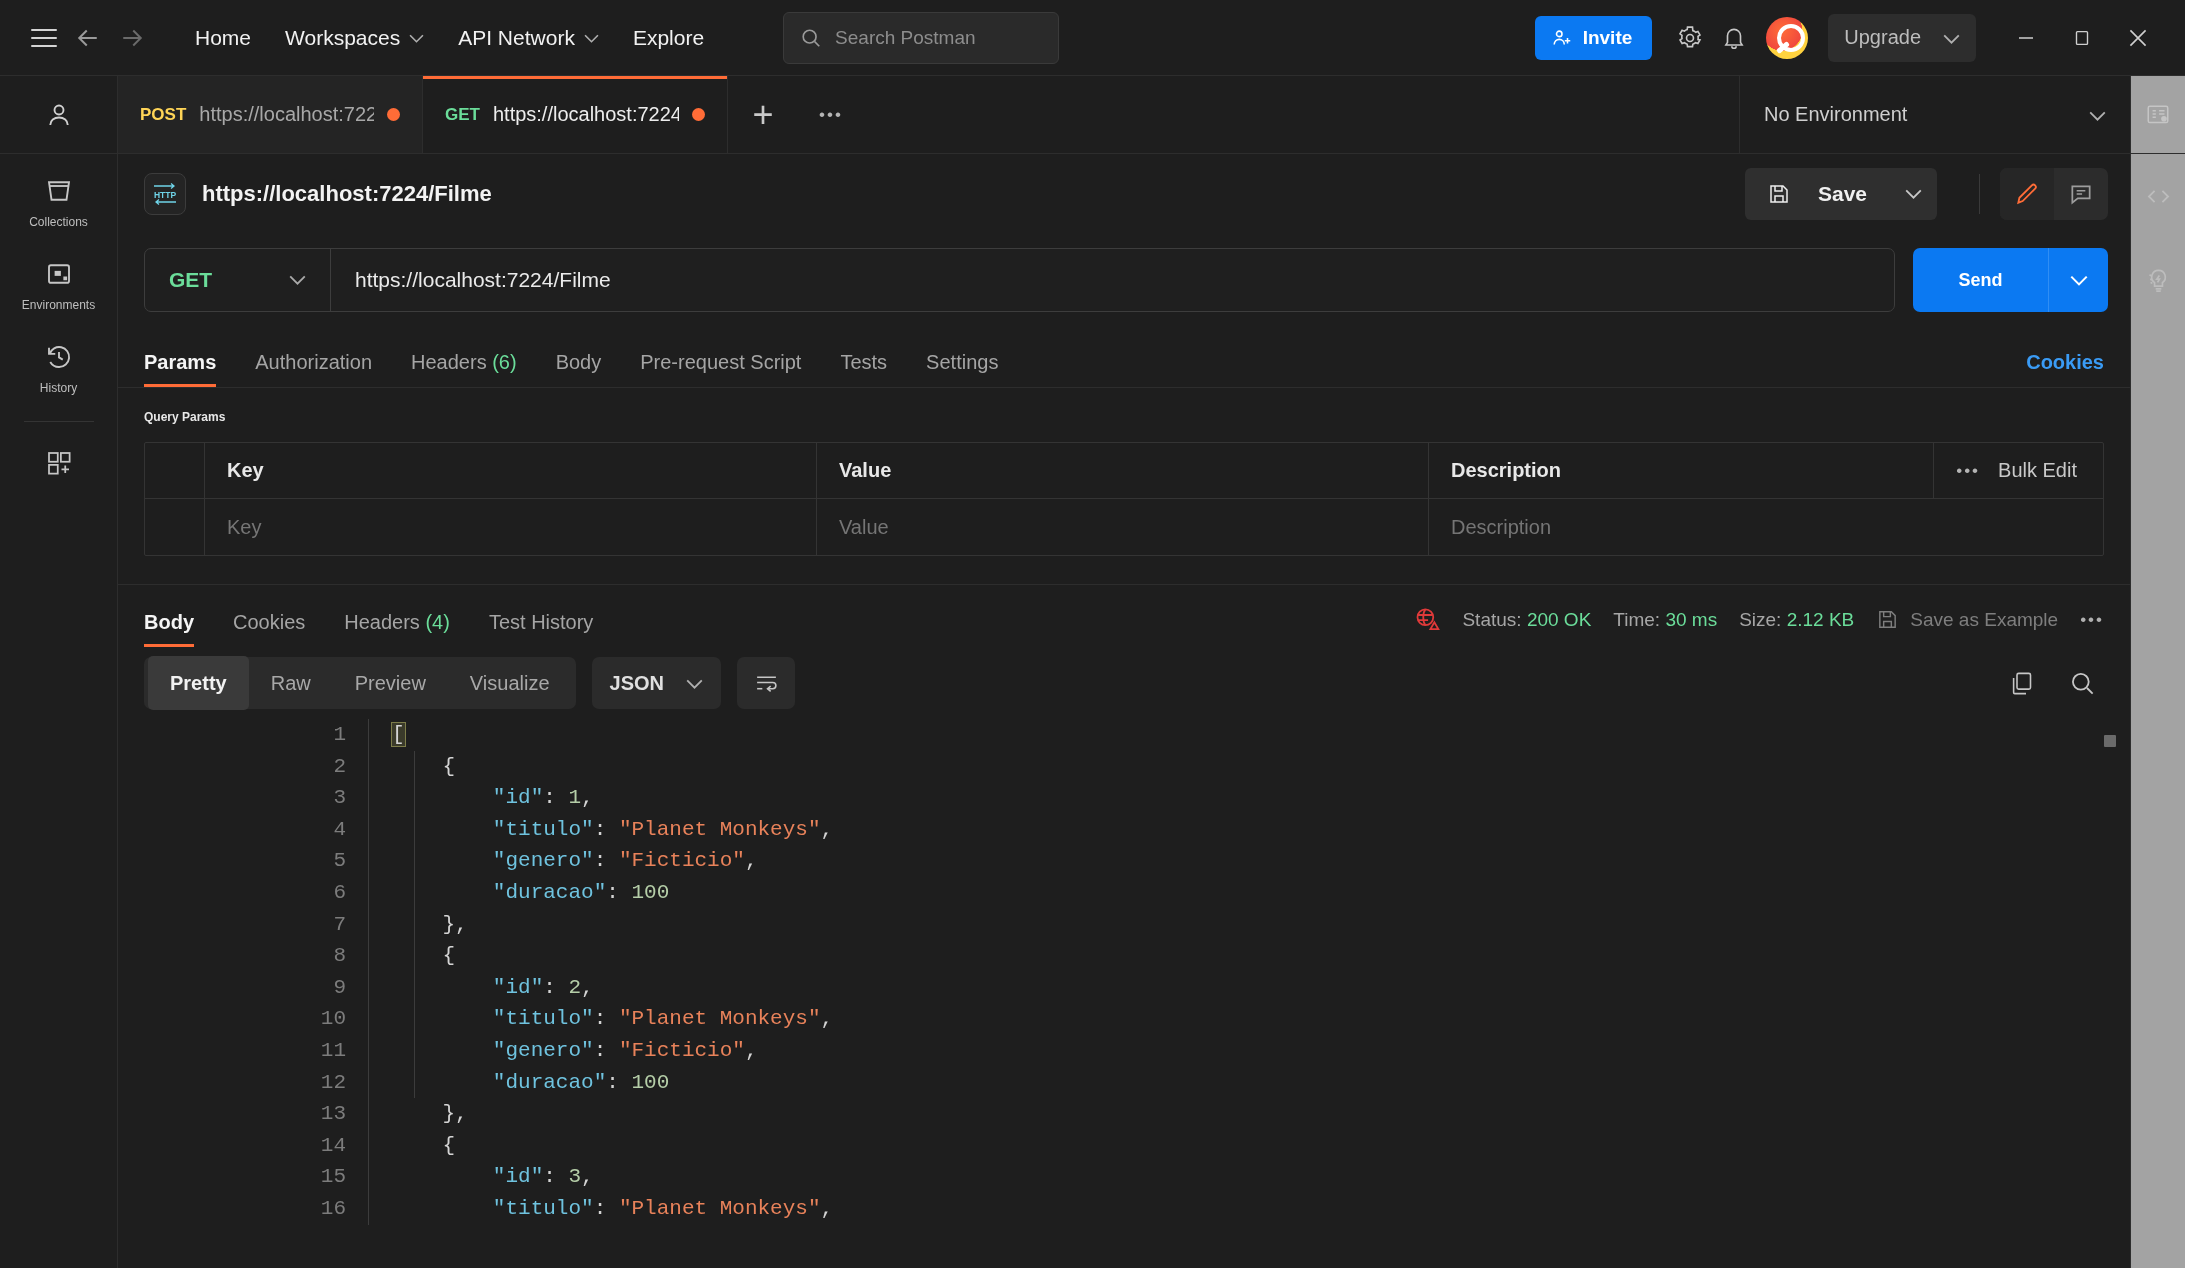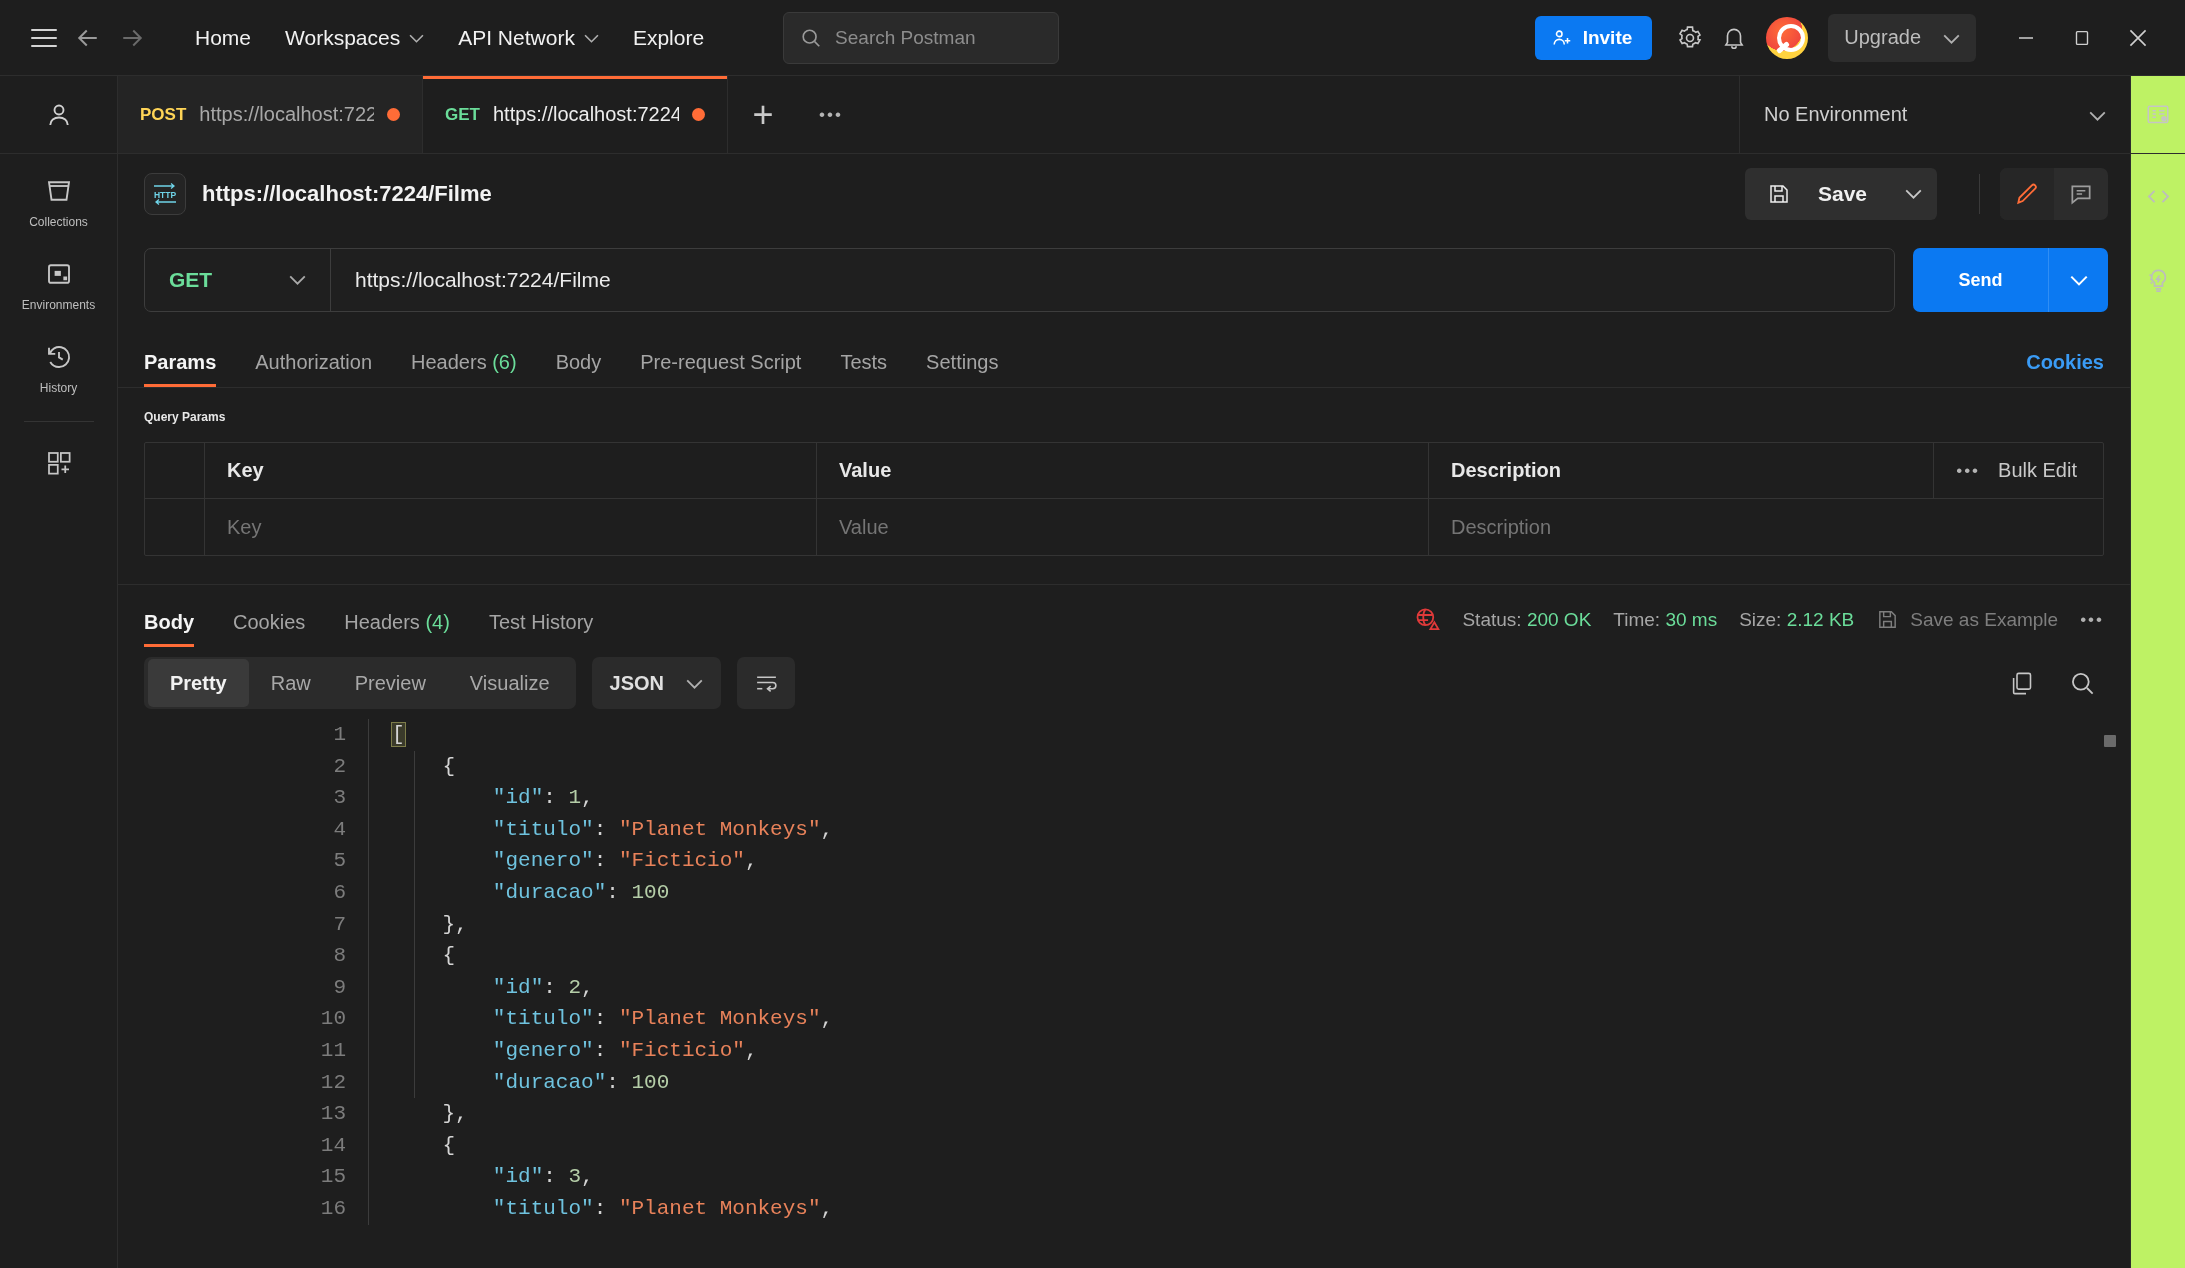--- a/index.html
+++ b/index.html
@@ -3,21 +3,21 @@
 <meta charset="utf-8">
 <style>
   * { box-sizing: border-box; margin: 0; padding: 0; }
   html, body {
     width: 2185px; height: 1268px;
     background: #1e1e1e;
     font-family: "Liberation Sans", sans-serif;
     color: #e5e5e5;
     overflow: hidden;
   }
-  .app { width: 2185px; height: 1268px; display: flex; flex-direction: column; background:#bef264;justify-content:space-between; }
+  .app { width: 2185px; height: 1268px; display: flex; flex-direction: column; background:#a3a3a3;justify-content:space-between; }
 
   
   .topbar {
     height: 76px; flex: 0 0 76px;
     background: #1e1e1e;
     display: flex; align-items: center;
     padding: 0 0 0 22px;
     border-bottom: 1px solid #2d2d2d;
   }
   .icon-btn {
@@ -168,21 +168,21 @@
   .respsec { flex:1; display:flex; flex-direction:column; min-height:0; border-top:1px solid #2d2d2d; margin-top:28px; }
   .resptabs { height:62px; flex:0 0 62px; display:flex; align-items:flex-end; padding: 0 26px; }
   .meta { margin-left:auto; display:flex; align-items:center; gap:22px; padding-bottom:14px; }
   .meta .m { font-size:19px; color:#a6a6a6; }
   .meta .m b { color:#6bdd9a; font-weight:normal; }
   .meta .sae { font-size:19px; color:#7e7e7e; display:flex; align-items:center; gap:11px; }
   .meta .dots { color:#b0b0b0; letter-spacing:2px; font-size:17px; }
 
   .fmtbar { height:72px; flex:0 0 72px; display:flex; align-items:center; padding: 0 26px; gap:16px; }
   .segs { background:#2b2b2b; border-radius:7px; height:52px; display:flex; align-items:center; padding:4px; }
-  .seg { height:48px; display:flex; align-items:center; padding: 0 22px; font-size:20px; color:#a8a8a8; border-radius:5px; }
+  .seg { height:54px; display:flex; align-items:center; padding: 0 22px; font-size:20px; color:#a8a8a8; border-radius:5px; }
   .seg.on { background:#3a3a3a; color:#f2f2f2; font-weight:bold; }
   .jsonsel { background:#2b2b2b; border-radius:7px; height:52px; display:flex; align-items:center; padding: 0 18px; gap:22px; }
   .jsonsel .t { font-size:20px; color:#e0e0e0; font-weight:bold; }
   .wrapbtn { background:#2b2b2b; border-radius:7px; height:52px; width:58px; display:flex; align-items:center; justify-content:center; color:#c6c6c6; }
   .fmtright { margin-left:auto; display:flex; align-items:center; gap:34px; padding-right:8px; }
 
   
   .code { flex:1; min-height:0; overflow:hidden; position:relative; padding-left:0; }
   .codeinner { display:flex; font-family:"Liberation Mono","DejaVu Sans Mono",monospace; font-size:21px; line-height:31.6px; }
   .gutter { width:68px; flex:0 0 68px; text-align:right; padding-right:0; color:#7c7c7c; margin-left:160px; }

